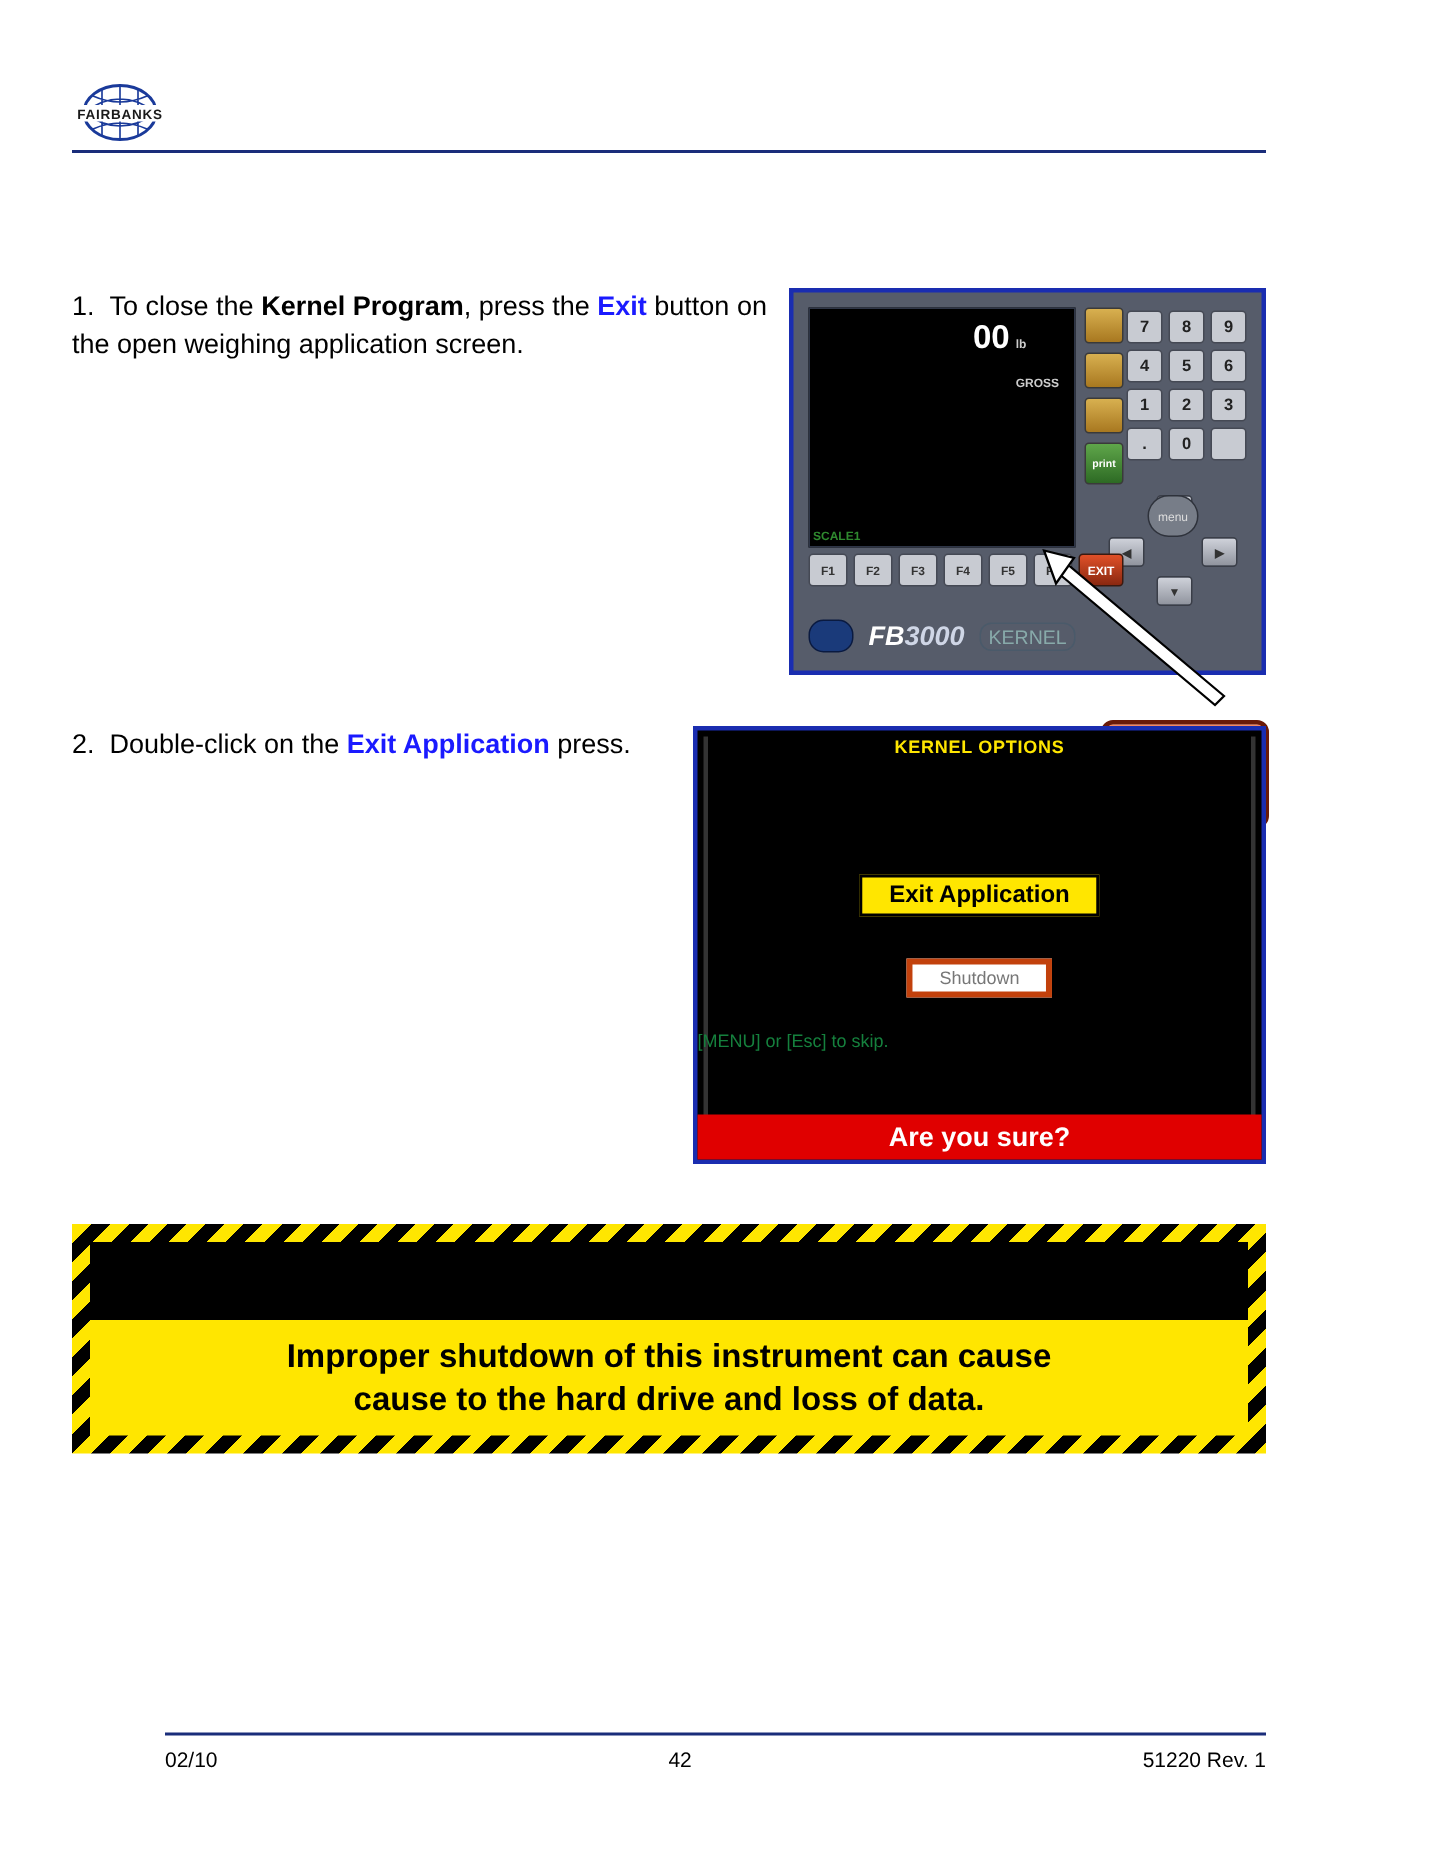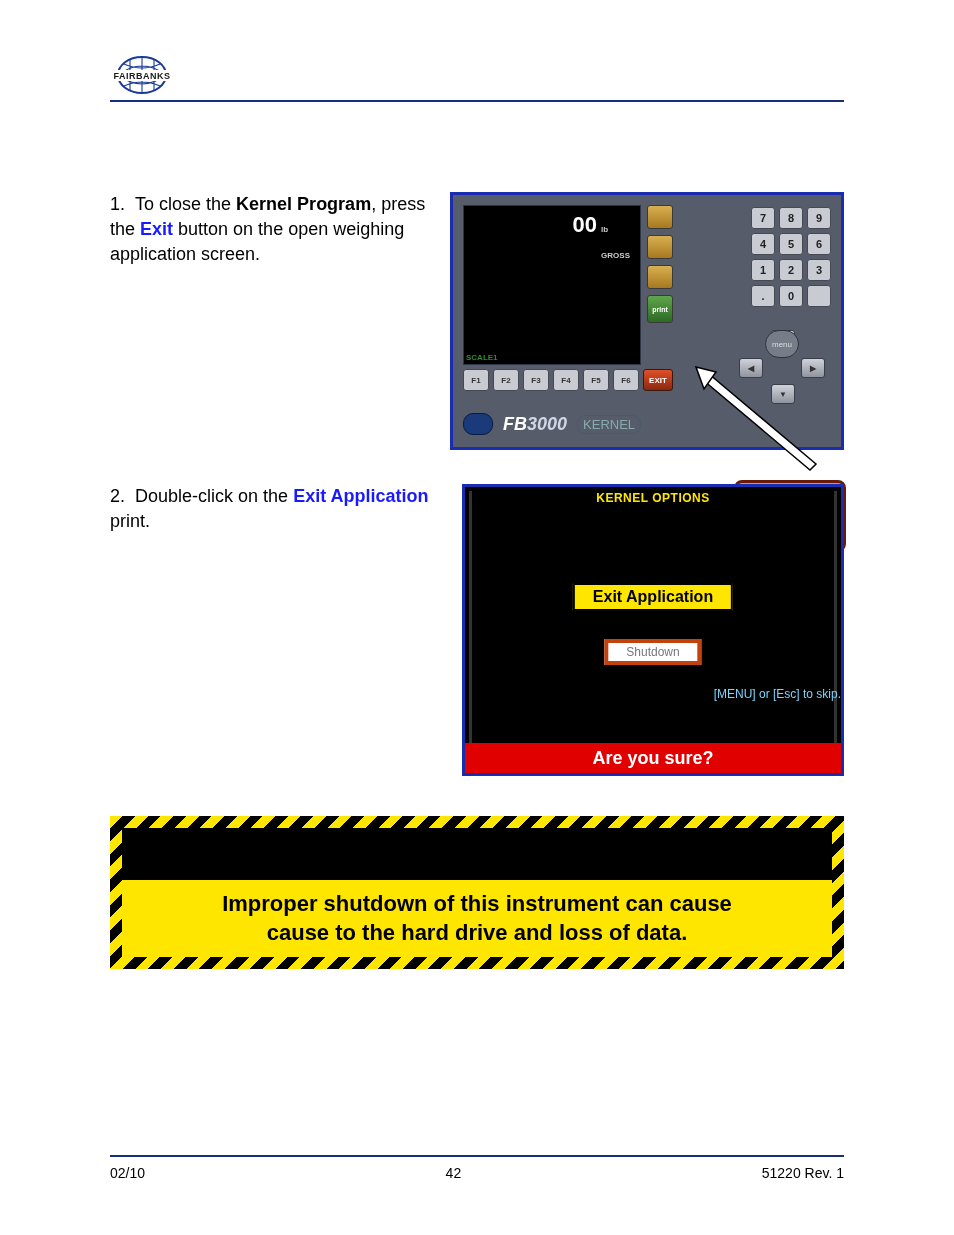--- a/index.html
+++ b/index.html
@@ -7,21 +7,21 @@
     padding: 0;
     font-family: Arial, Helvetica, sans-serif;
     background: #fff;
     width: 954px;
   }
   .page {
     width: 954px;
     height: 1235px;
     position: relative;
     box-sizing: border-box;
-    padding: 40px 110px 40px 110px;
+    padding: 40px 110px 40px 48px;
   }
   .header {
     position: relative;
     height: 60px;
     border-bottom: 2px solid #1a2d7a;
     margin-bottom: 90px;
   }
   .logo {
     position: absolute;
     top: 12px;
@@ -32,21 +32,21 @@
     display: flex;
     gap: 8px;
     margin-bottom: 34px;
   }
   .text-col { flex: 1; font-size: 18px; line-height: 1.4; }
   .exit-highlight { color: #1a1aff; font-weight: bold; }
   .blue-bold { color: #1a1aff; font-weight: bold; }
 
   
   .fig1 {
-    width: 394px;
+    width: 318px;
     height: 258px;
     background: #565c6a;
     border: 3px solid #1a2db0;
     box-sizing: border-box;
     position: relative;
   }
   .fig1-screen {
     position: absolute;
     left: 10px; top: 10px;
     width: 176px; height: 158px;
@@ -160,22 +160,22 @@
     position:absolute; left:50%; top:96px; transform:translateX(-50%);
     background:#ffe600; color:#000; border:2px solid #000;
     padding:3px 18px; font-weight:bold; font-size:16px;
   }
   .shutdown-btn {
     position:absolute; left:50%; top:152px; transform:translateX(-50%);
     background:#ffffff; color:#777; border:4px solid #c2410c;
     padding:2px 18px; font-size:12px;
   }
   .skip-hint {
-    position:absolute; left:0; right:0; top:200px; text-align:right;
-    font-size:12px; color:#7dd3fc;
+    position:absolute; left:0; right:0; top:200px; text-align:left;
+    font-size:12px; color:#15803d;
   }
   .confirm-bar {
     position:absolute; left:0; right:0; bottom:0; height:30px;
     background:#e00000; color:#fff; font-weight:bold; font-size:18px;
     display:flex; align-items:center; justify-content:center;
   }
 
   
   .warn-outer {
     margin-top:10px;
@@ -282,21 +282,21 @@
   <svg class="pointer-arrow" viewBox="0 0 340 290">
     <path d="M203 186 L310 276 L316 270 L209 180 Z" fill="#fff" stroke="#000" stroke-width="1.5"></path>
     <path d="M196 173 L216 178 L204 195 Z" fill="#fff" stroke="#000" stroke-width="1.5"></path>
   </svg>
 
   <div class="exit-big">EXIT</div>
 
   <div class="fig2-row">
     <div class="text-col">
       <span>2.</span>
-      &nbsp;<span>Double-click on the </span><span class="blue-bold">Exit Application</span><span> print.</span>
+      &nbsp;<span>Double-click on the </span><span class="blue-bold">Exit Application</span><span> press.</span>
     </div>
     <div class="fig2">
       <div class="fig2-inner-left"></div>
       <div class="fig2-inner-right"></div>
       <div class="fig2-title">KERNEL OPTIONS</div>
       <div class="exit-app-btn">Exit Application</div>
       <div class="shutdown-btn">Shutdown</div>
       <div class="skip-hint">[MENU]  or  [Esc]  to skip.</div>
       <div class="confirm-bar">Are you sure?</div>
     </div>

